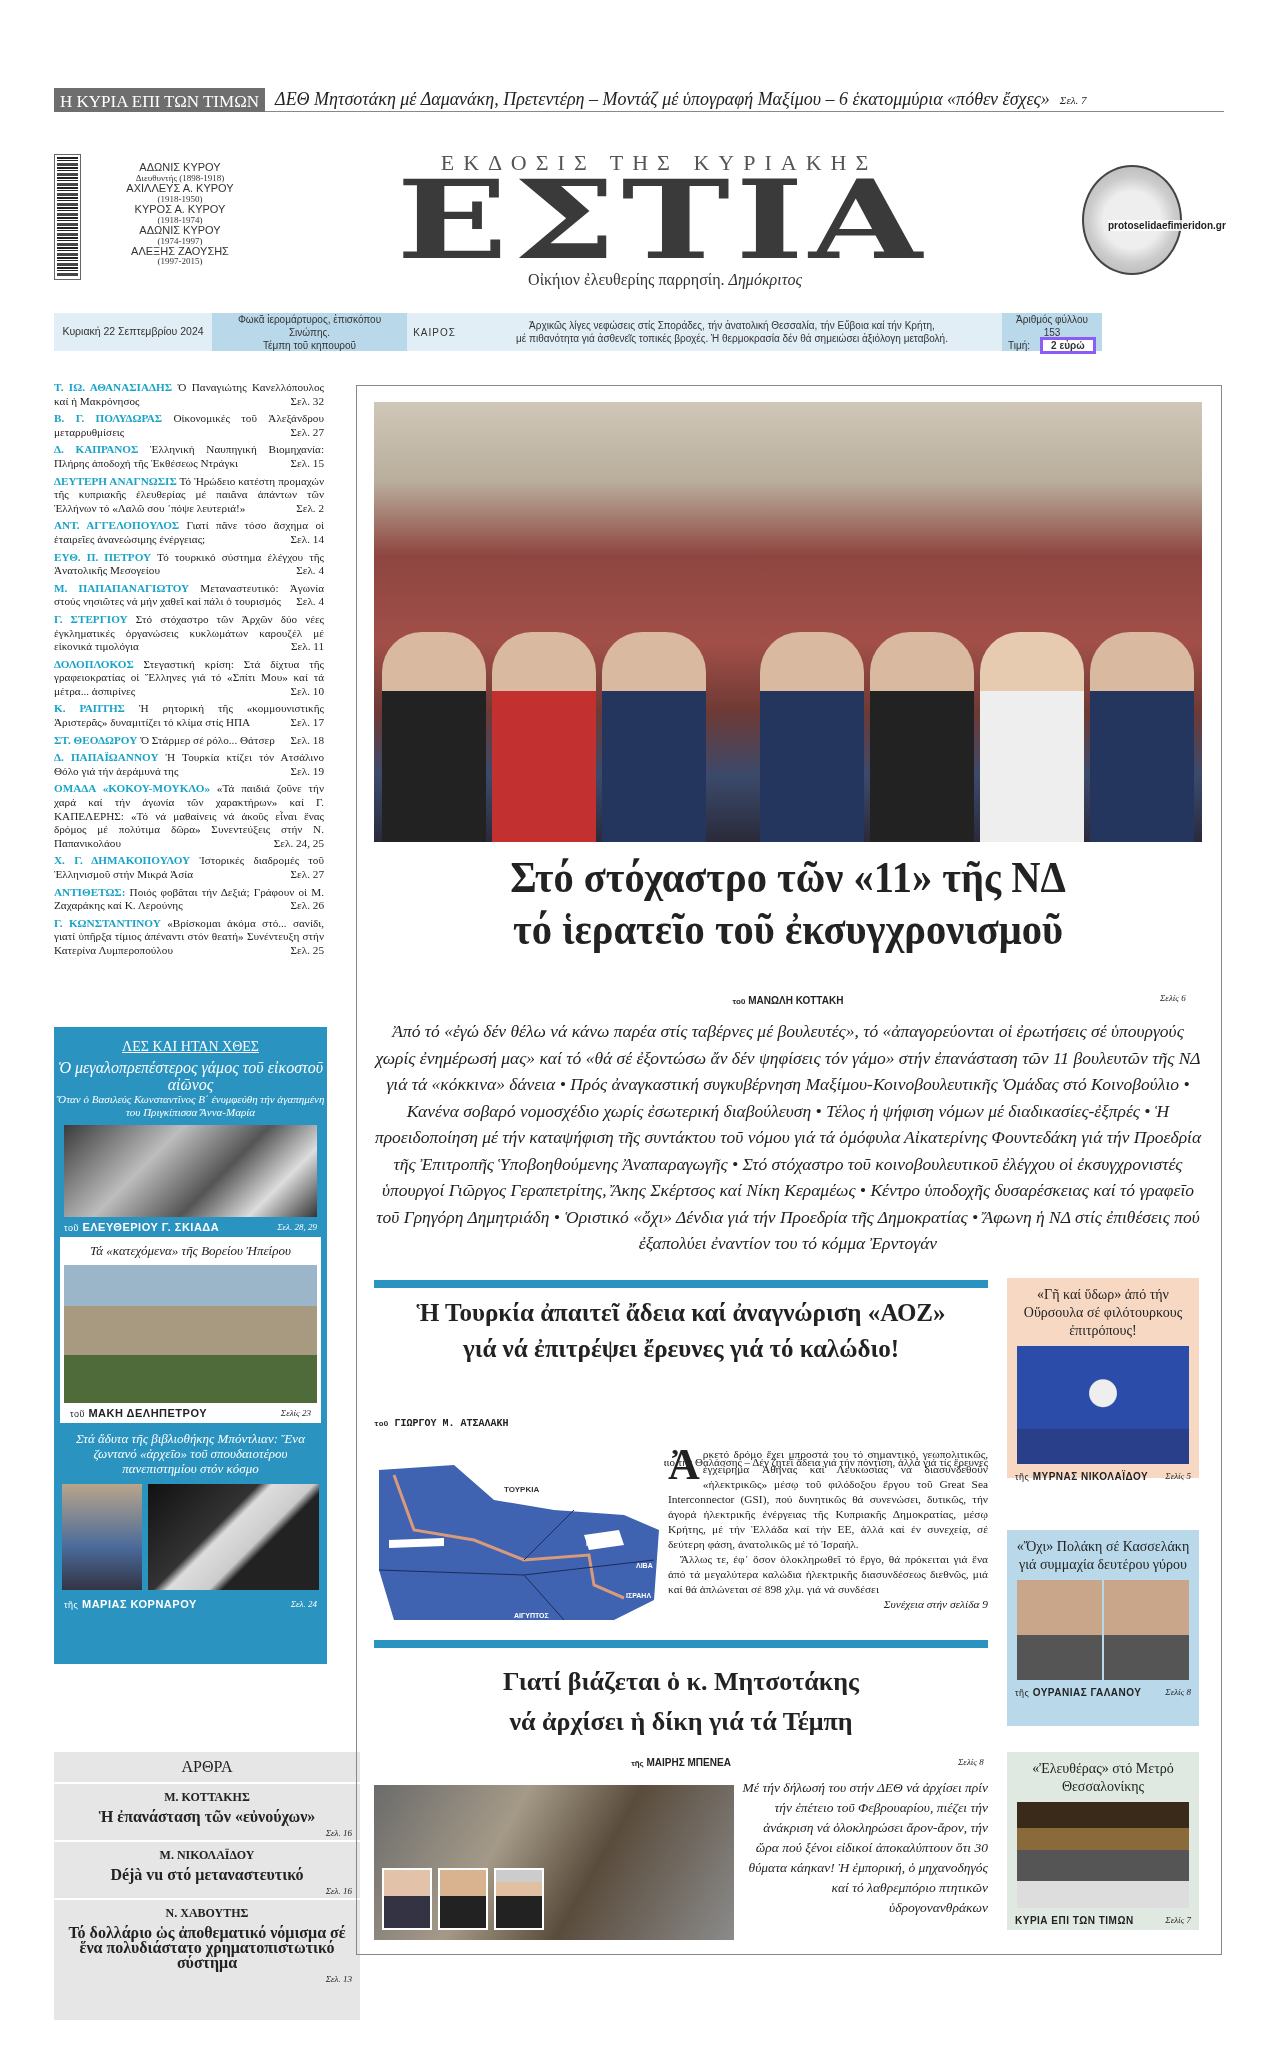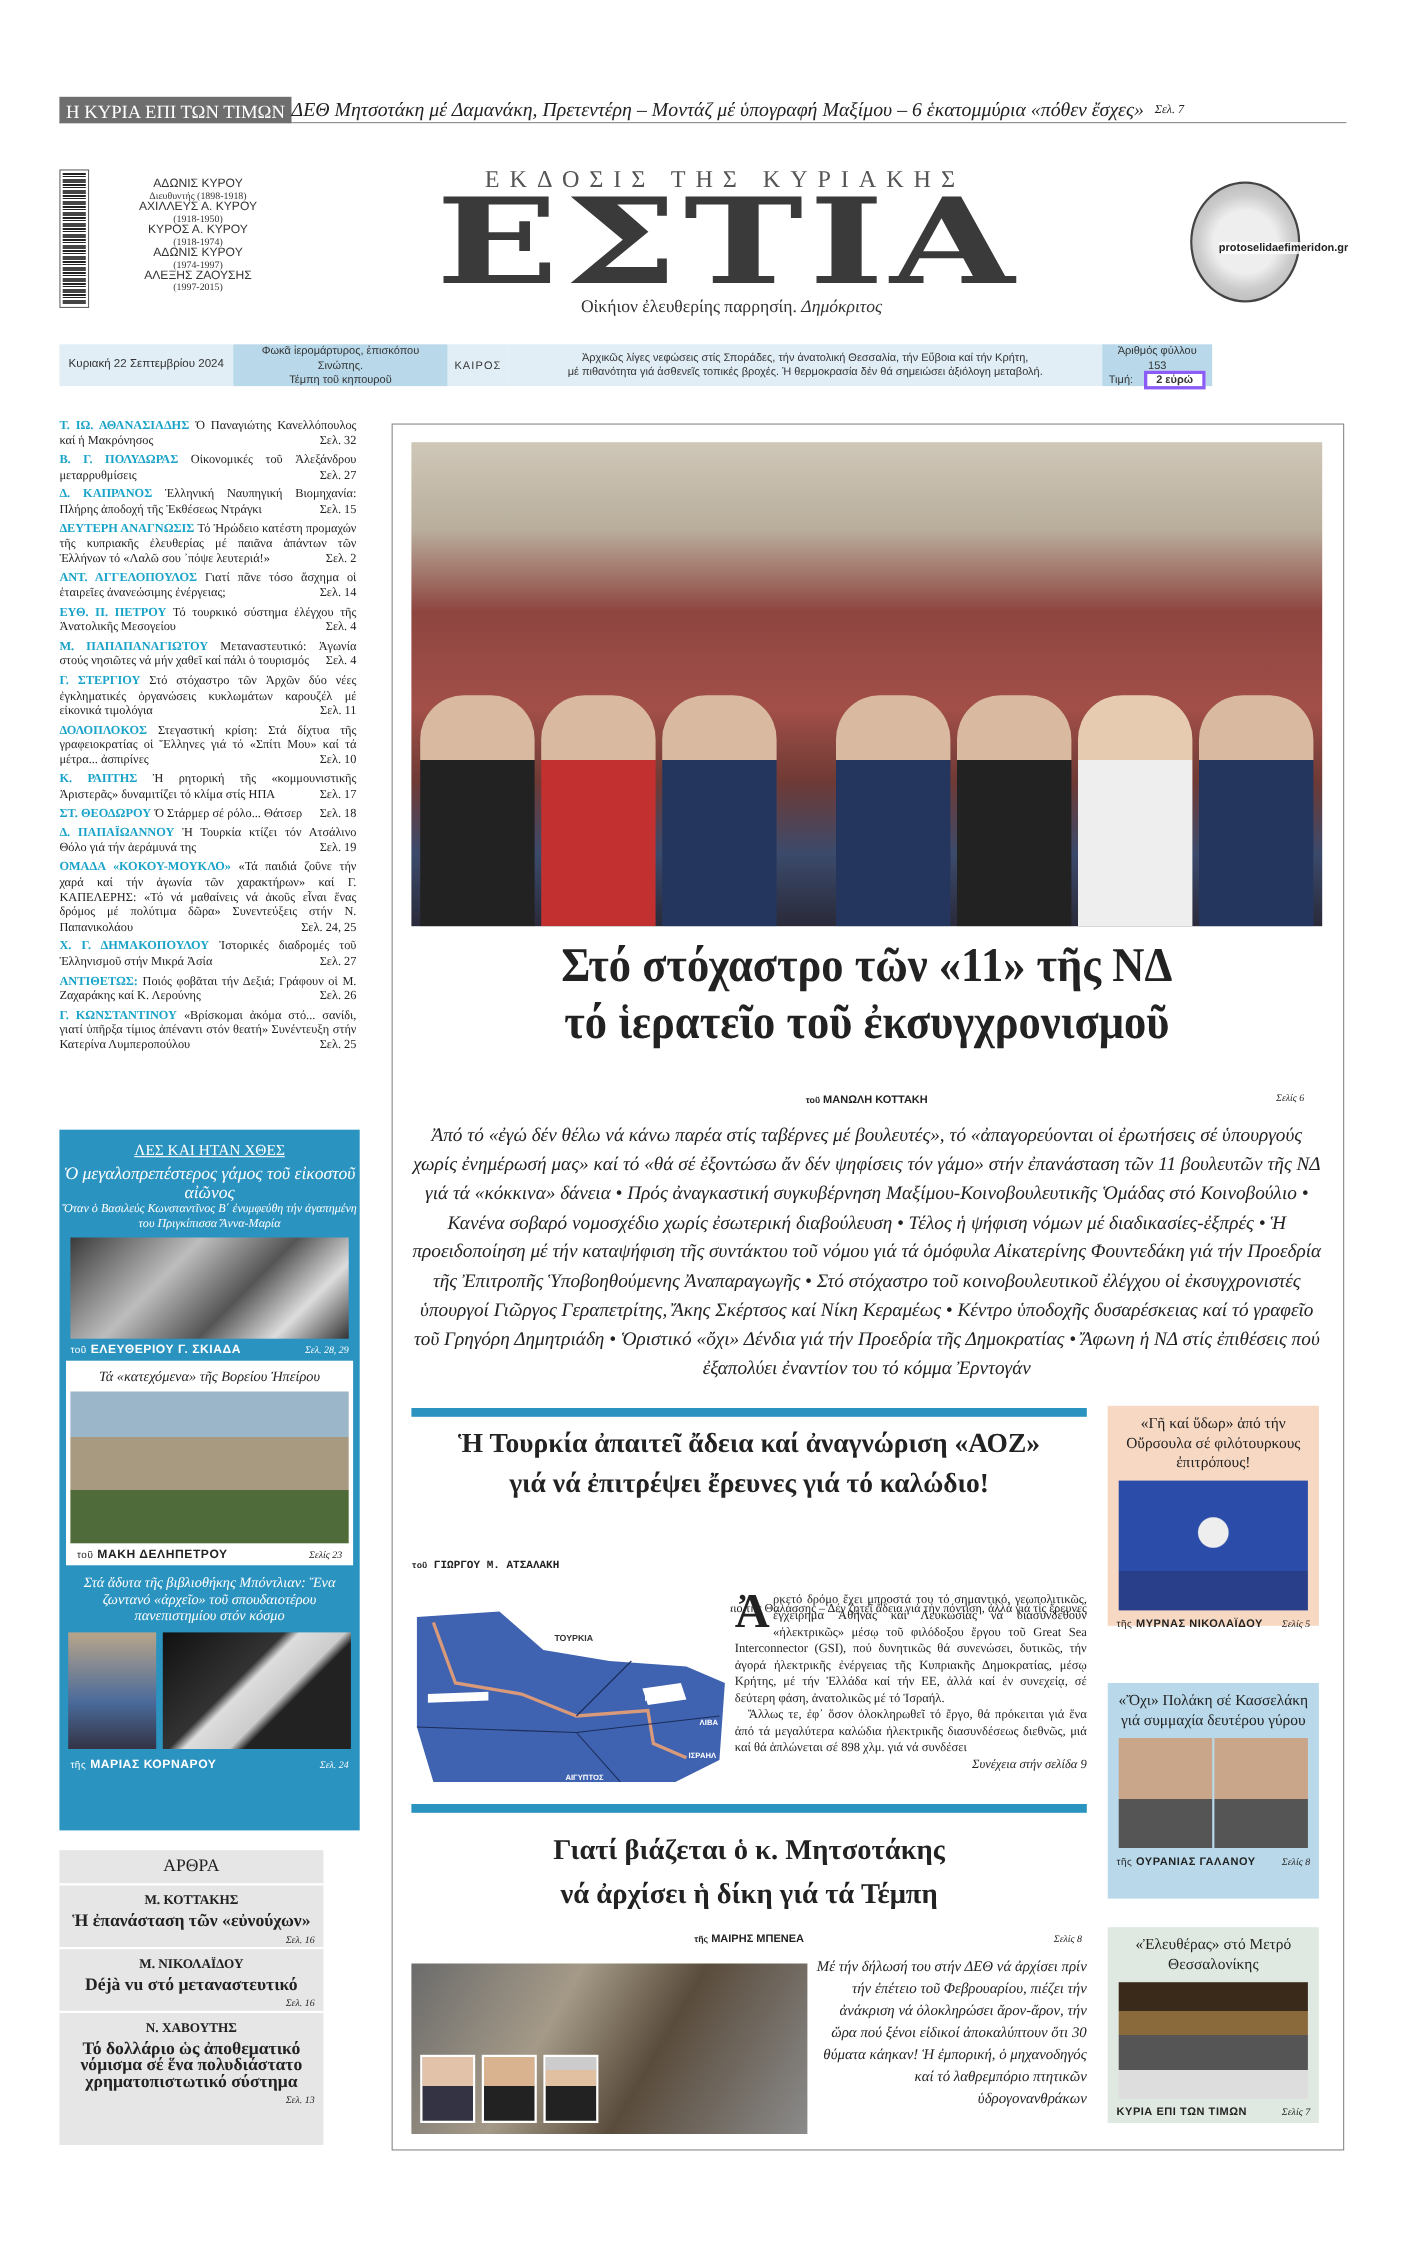--- a/index.html
+++ b/index.html
@@ -3,21 +3,21 @@
 <meta charset="utf-8">
 <style>
   * { box-sizing: border-box; margin: 0; padding: 0; }
   html, body { width: 1276px; height: 2048px; background: #ffffff; overflow: hidden; }
   body { font-family: "Liberation Serif", serif; color: #222; position: relative; }
   .abs { position: absolute; }
 
   
   .topstrip { left: 54px; top: 88px; width: 1170px; height: 24px; display: flex; align-items: center; border-bottom: 1px solid #888; }
   .topstrip .tag { background: #6e6e6e; color: #fff; font-size: 17px; padding: 3px 6px; height: 24px; line-height: 22px; white-space: nowrap; }
-  .topstrip .headline { font-style: italic; font-size: 18px; white-space: nowrap; }
+  .topstrip .headline { font-style: italic; font-size: 18px; margin-left: 10px; white-space: nowrap; }
   .topstrip .page { font-style: italic; font-size: 11px; margin-left: 10px; }
 
   
   .barcode { left: 54px; top: 154px; width: 27px; height: 126px; border: 1px solid #666; padding: 2px; display: flex; flex-direction: column; justify-content: space-between; }
   .barcode .bars { flex: 1; background: repeating-linear-gradient(180deg, #222 0 2px, #fff 2px 3px, #222 3px 4px, #fff 4px 6px, #444 6px 9px, #fff 9px 10px); }
   .founders { left: 120px; top: 162px; width: 120px; text-align: center; font-family: "Liberation Sans", sans-serif; line-height: 1.05; color: #333; }
   .founders .name { font-size: 11px; }
   .founders .years { font-size: 9px; font-family: "Liberation Serif", serif; }
   .edition { left: 414px; top: 150px; width: 490px; text-align: center; font-size: 22px; letter-spacing: 9px; color: #555; }
   .logo { left: 412px; top: 172px; width: 500px; text-align: center; font-size: 108px; font-weight: bold; font-family: "DejaVu Serif", serif; color: #3a3a3a; letter-spacing: 4px; line-height: 96px; transform: scaleX(1.35); transform-origin: center; }
@@ -49,21 +49,21 @@
   .blue-title { text-align: center; color: #fff; font-style: italic; font-size: 16px; line-height: 17px; margin-top: 4px; }
   .blue-sub { text-align: center; color: #fff; font-style: italic; font-size: 11px; line-height: 13px; }
   .photo { background: linear-gradient(135deg, #555, #999 40%, #444 70%, #777); }
   .byline-row { display: flex; justify-content: space-between; align-items: center; padding: 0 10px; height: 20px; }
   .byline { font-family: "Liberation Sans", sans-serif; font-size: 11px; font-weight: bold; letter-spacing: 0.5px; }
   .byline small { font-size: 9px; font-weight: normal; }
   .pgref { font-style: italic; font-size: 9px; }
   .whitecard { background: #fff; margin: 0 6px; }
 
   
-  .arthra { left: 54px; top: 1682px; width: 240px; height: 268px; background: #e6e6e6; font-size: 12px; text-align: center; }
+  .arthra { left: 54px; top: 1752px; width: 306px; height: 268px; background: #e6e6e6; font-size: 12px; text-align: center; }
   .arthra .head { font-size: 16px; padding: 6px 0; border-bottom: 2px solid #fff; }
   .arthra .item { border-bottom: 2px solid #fff; padding: 6px 8px 2px; }
   .arthra .item:last-child { border-bottom: none; }
   .arthra .a-auth { font-weight: bold; font-size: 12px; }
   .arthra .a-title { font-weight: bold; font-size: 16px; line-height: 15px; margin-top: 4px; }
   .arthra .a-pg { text-align: right; font-style: italic; font-size: 9px; margin-top: 4px; }
 
   
   .mainframe { left: 356px; top: 385px; width: 866px; height: 1570px; border: 1px solid #888; }
   .heroimg { left: 374px; top: 402px; width: 828px; height: 440px; background: linear-gradient(180deg, #cfc7b8 0%, #b9ae9c 18%, #8e4540 35%, #a24f48 55%, #6f3a35 70%, #3b4a6b 85%, #2a2a3a 100%); overflow: hidden; }

